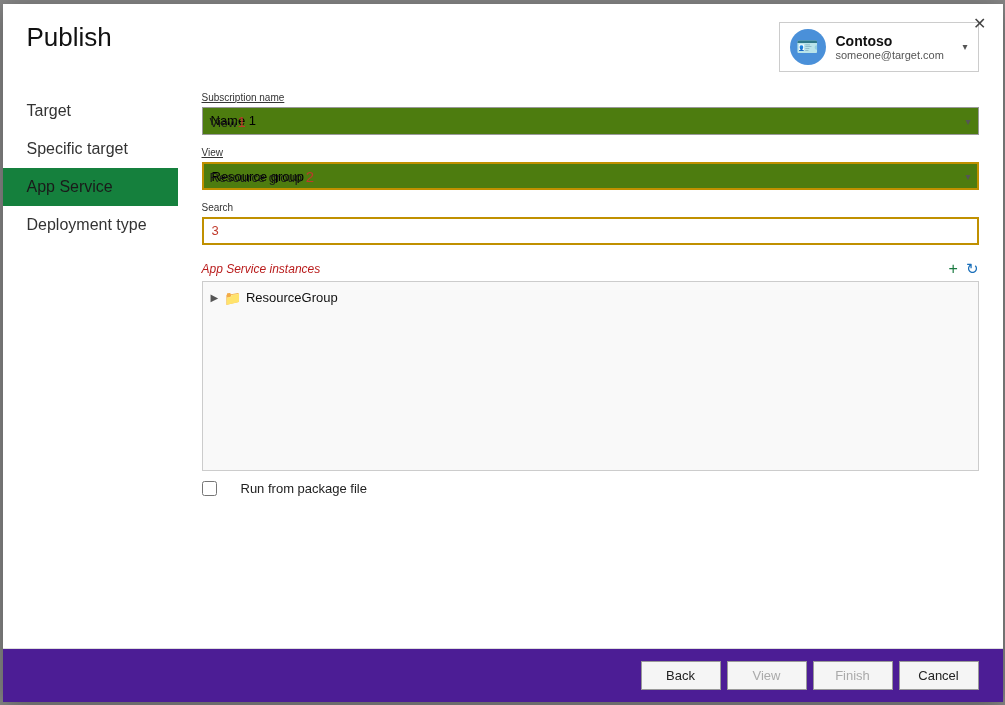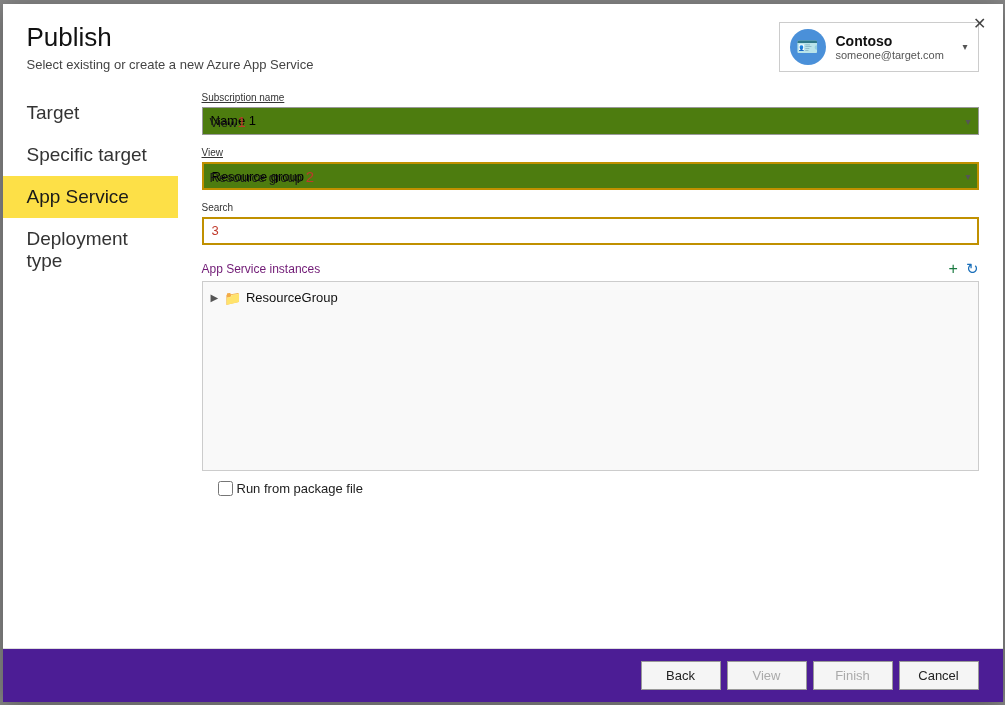--- a/index.html
+++ b/index.html
@@ -112,27 +112,27 @@
     
     .sidebar {
       width: 175px;
       flex-shrink: 0;
       padding: 0;
       border-right: none;
     }
 
     .sidebar-item {
       padding: 10px 16px 10px 24px;
-      font-size: 19px;
+      font-size: 16px;
       color: #333;
       cursor: pointer;
     }
 
     .sidebar-item.active {
-      background: #fde047;
+      background: #15803d;
       color: #1a1a1a;
     }
 
     
     .right-panel {
       flex: 1;
       padding: 0 24px 0 24px;
       display: flex;
       flex-direction: column;
       overflow: hidden;
@@ -200,21 +200,22 @@
     .instances-header {
       display: flex;
       align-items: center;
       justify-content: space-between;
       margin-bottom: 4px;
       margin-top: 4px;
     }
 
     .instances-label {
       font-size: 12px;
-      color: #701a75;
+      color: #b91c1c;
+      font-style: italic;
     }
 
     .instances-actions {
       display: flex;
       gap: 8px;
       align-items: center;
     }
 
     .instances-btn {
       background: none;
@@ -280,23 +281,22 @@
     }
     .tree-scroll::-webkit-scrollbar-thumb {
       background: #c0c0c0;
       border: 1px solid #aaa;
     }
 
     
     .checkbox-row {
       display: flex;
       align-items: center;
-      gap: 4px;
+      gap: 24px;
       margin-top: 10px;
-      margin-left: 16px;
     }
 
     .checkbox-row input[type="checkbox"] {
       width: 15px;
       height: 15px;
       cursor: pointer;
     }
 
     .checkbox-label {
       font-size: 13px;
@@ -338,21 +338,20 @@
 </head>
 <body>
 
 <div class="dialog">
 
   <button class="close-btn">✕</button>
 
   <div class="title-bar">
     <div class="title-left">
       <h1>Publish</h1>
-      <div class="subtitle">Select existing or create a new Azure App Service</div>
     </div>
     <div class="account-box">
       <div class="account-avatar">
         <span>🪪</span>
       </div>
       <div class="account-info">
         <div class="account-name">Contoso</div>
         <div class="account-email">someone@target.com</div>
       </div>
       <span class="account-chevron">▾</span>

